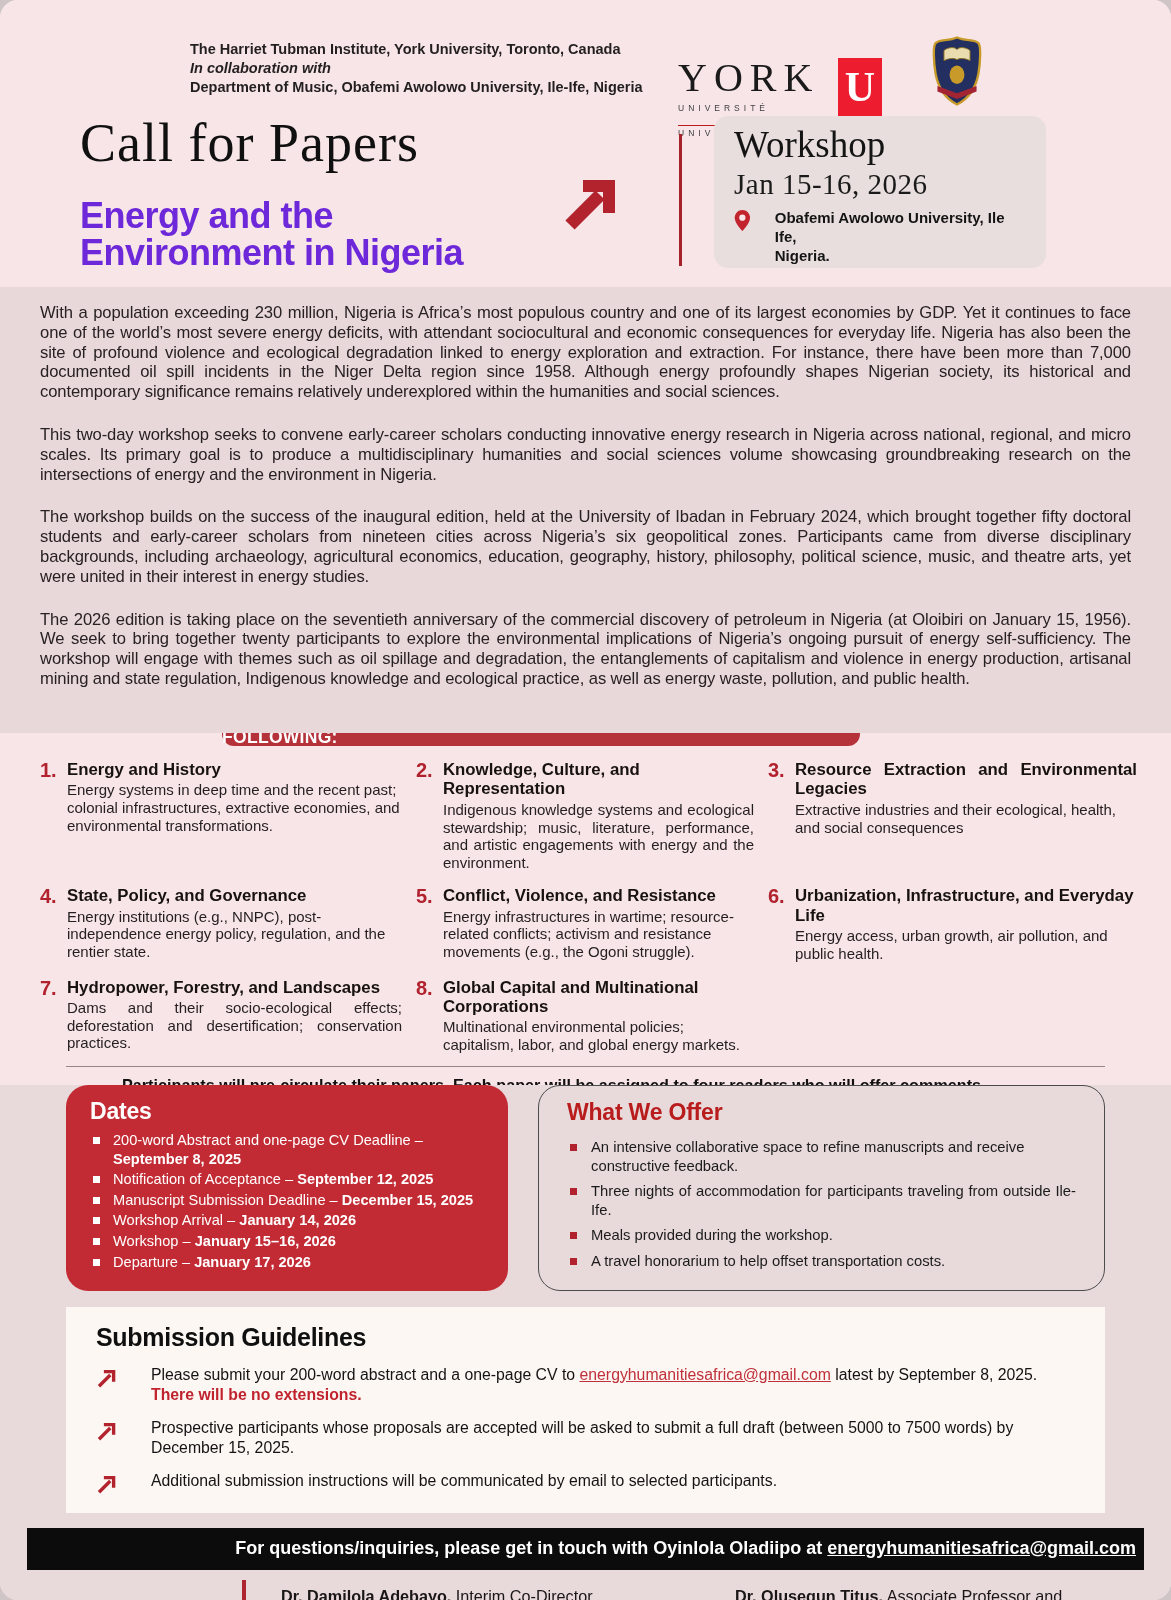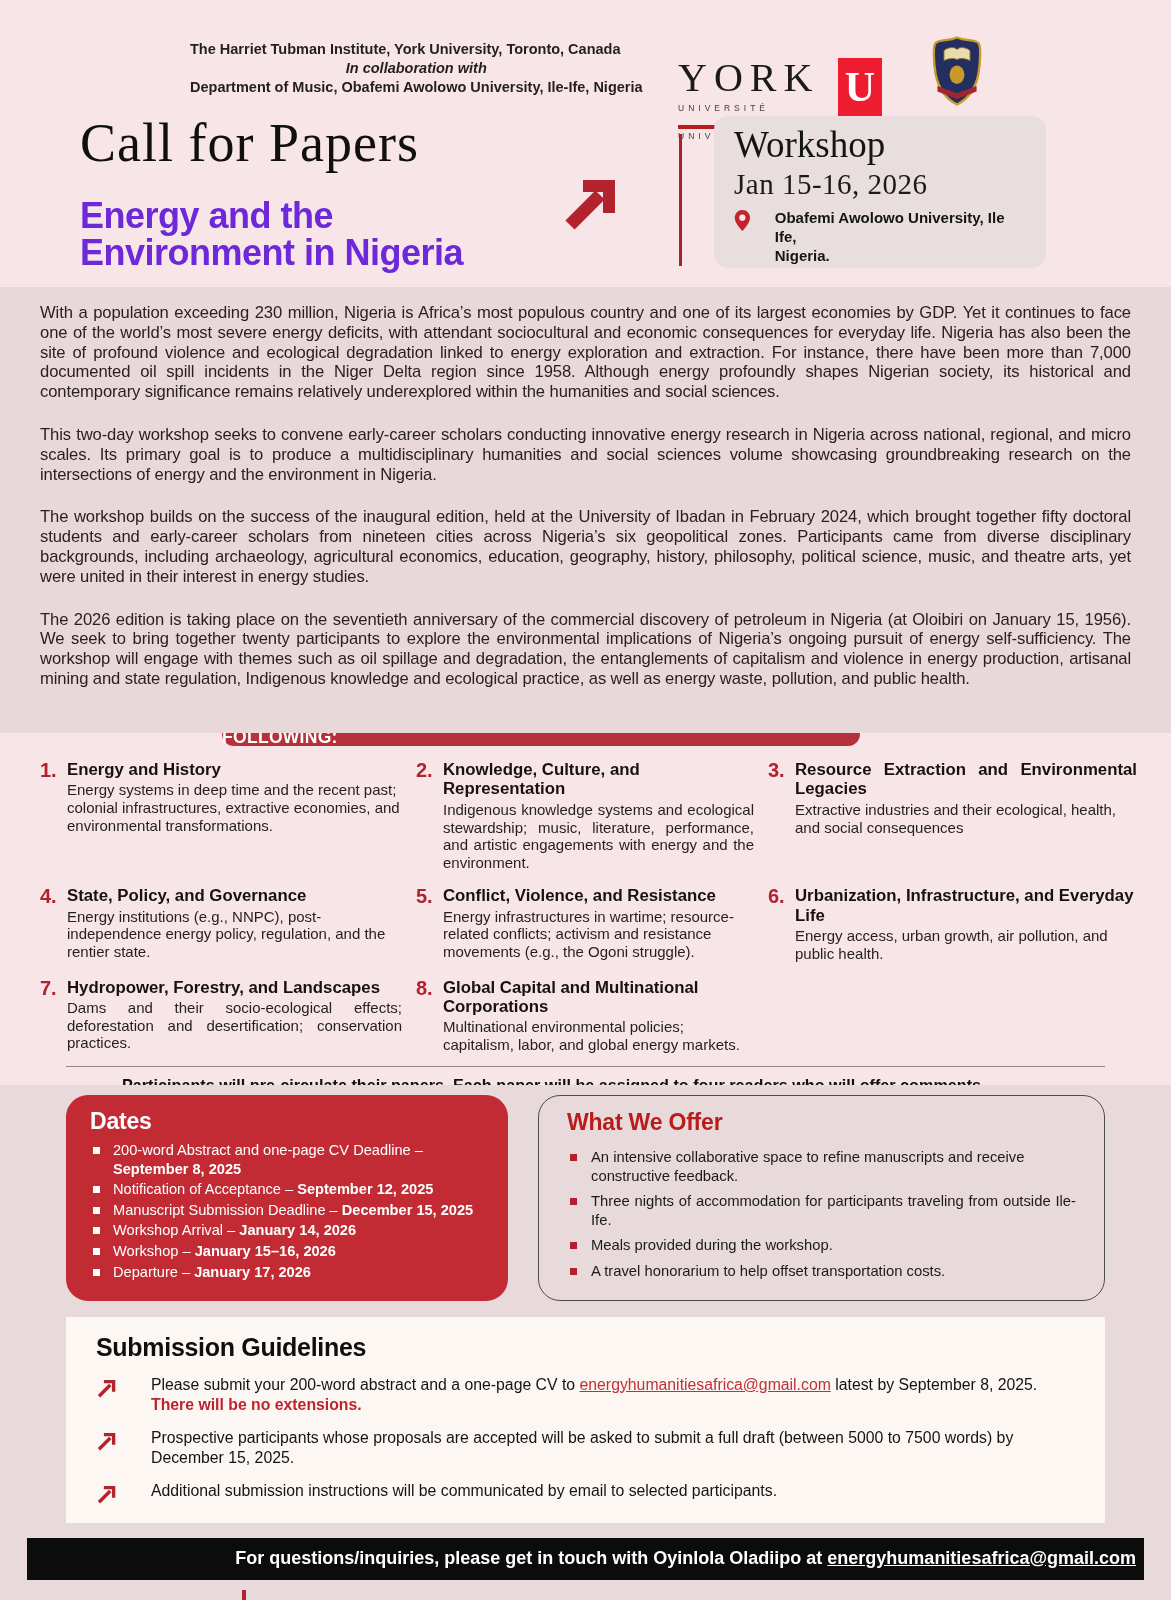--- a/index.html
+++ b/index.html
@@ -1,32 +1,32 @@
 <!DOCTYPE html>
 <html><head>
 <meta charset="utf-8">
 <style>
   * { box-sizing: border-box; margin: 0; padding: 0; }
   body { margin: 0; background: #cfc4c6; font-family: "Liberation Sans", sans-serif; }
   .page {
     position: relative; width: 1171px; height: 1600px; margin: 0 auto;
     background: #f7e5e7; overflow: hidden; color: #231e1f;
-    display: flex; flex-direction: column;
+    display: flex; flex-direction: column; border-radius: 18px;
   }
 
   
   .top { position: relative; height: 287px; flex: none; background: #f7e5e7; }
   .collab { position: absolute; left: 190px; top: 40px; font-size: 14.5px; font-weight: bold; line-height: 1.32; color: #231f20; }
-  .collab .ital { font-style: italic; text-align: center; }
+  .collab .ital { font-style: italic; }
   .logos { position: absolute; left: 678px; top: 34px; display: flex; align-items: flex-start; gap: 48px; }
   .york { display: flex; align-items: flex-start; margin-top: 24px; }
   .york-word { font-family: "Liberation Serif", serif; font-size: 40px; letter-spacing: 7px; color: #1a1a1a; line-height: 1; }
   .york-sub { margin-top: 5px; width: 150px; }
   .york-sub div { font-size: 8.5px; letter-spacing: 4px; color: #414141; white-space: nowrap; }
-  .york-sub .ysub1 { border-bottom: 4px solid #b91c1c; padding-bottom: 12px; margin-bottom: 2px; }
+  .york-sub .ysub1 { border-bottom: 1px solid #b91c1c; padding-bottom: 12px; margin-bottom: 2px; }
   .york-u { display: inline-flex; width: 44px; height: 58px; margin-left: 10px; background: #ed1c2e; color: #fff;
             font-family: "Liberation Serif", serif; font-weight: bold; font-size: 42px; align-items: center; justify-content: center; line-height: 1; }
   .crest { display: block; }
   .titleblock { position: absolute; left: 80px; top: 116px; }
   .cfp { font-family: "Liberation Serif", serif; font-size: 54px; letter-spacing: 1px; color: #101010; line-height: 1; }
   .headline { margin-top: 27px; font-size: 36px; font-weight: 800; color: #6d28d9; line-height: 1.04; letter-spacing: -0.5px; }
   .big-arrow { position: absolute; left: 562px; top: 174px; }
   .vline { position: absolute; left: 679px; top: 134px; width: 3px; height: 132px; background: #a8222c; }
   .wcard { position: absolute; left: 714px; top: 116px; width: 332px; height: 152px; background: #e9dede; border-radius: 14px; padding: 8px 20px 12px; }
   .w-title { font-family: "Liberation Serif", serif; font-size: 37px; color: #141414; line-height: 1.15; }
@@ -46,21 +46,21 @@
   .st-item { display: flex; }
   .st-num { width: 27px; flex: none; font-size: 20px; font-weight: 800; color: #b2222e; line-height: 1.05; }
   .st-title { font-weight: bold; font-size: 16.8px; color: #17120f; line-height: 1.16; margin-bottom: 2px; }
   .st-title.j { text-align: justify; }
   .st-desc { font-size: 15px; line-height: 17.6px; color: #241e1f; }
   .st-desc.j { text-align: justify; }
   .rule { border: none; border-top: 1.5px solid #958688; margin: 12px 66px 0; }
   .note { margin: 8px 160px 0 122px; font-weight: bold; font-size: 16.2px; line-height: 20px; color: #121010; }
 
   
-  .lower { flex: 1; background: #e8d9da; padding-top: 10px; overflow: hidden; position: relative; }
+  .lower { flex: 1; background: #e8d9da; overflow: hidden; position: relative; }
   .boxrow { display: flex; gap: 30px; margin: 0 66px; align-items: stretch; }
   .datesbox { width: 442px; flex: none; background: #c32b34; border-radius: 22px; padding: 13px 24px 14px; color: #fff; }
   .box-title { font-size: 23px; font-weight: 800; letter-spacing: -0.2px; }
   .box-title.red { color: #b91c1c; }
   .datesbox ul, .offerbox ul { list-style: none; margin-top: 6px; }
   .datesbox li { position: relative; padding-left: 23px; font-size: 14.6px; line-height: 18.6px; margin-bottom: 2px; }
   .datesbox li::before { content: ""; position: absolute; left: 3px; top: 6px; width: 7px; height: 7px; background: #fff; }
   .offerbox { flex: 1; border: 1.6px solid #4c4c4c; border-radius: 22px; padding: 13px 28px 12px; }
   .offerbox ul { margin-top: 12px; }
   .offerbox li { position: relative; padding-left: 24px; font-size: 14.8px; line-height: 18.6px; margin-bottom: 7px; color: #1b1b1b; }

